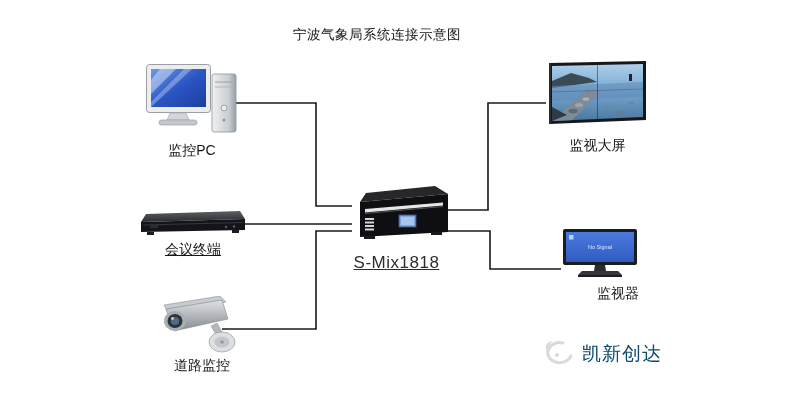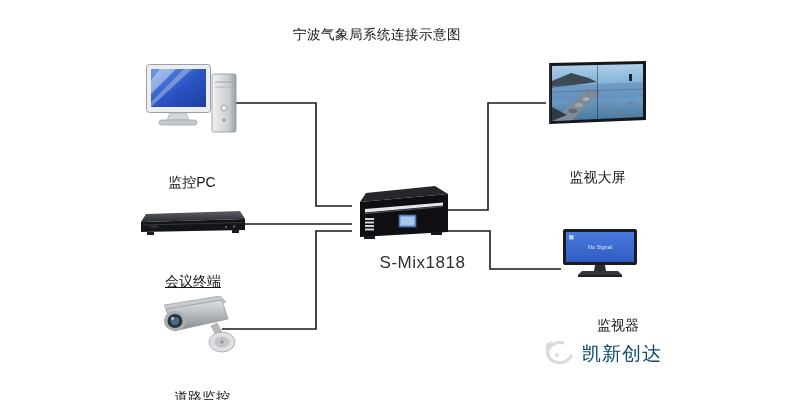--- a/index.html
+++ b/index.html
@@ -1,21 +1,21 @@
 <!DOCTYPE html>
 <html><head>
 <meta charset="utf-8">
 <style>
   html,body{margin:0;padding:0;background:#fff;}
   .canvas{position:relative;width:663px;height:400px;background:#ffffff;overflow:hidden;
           font-family:"Liberation Sans","DejaVu Sans",sans-serif;}
   .page-title{position:absolute;left:177px;top:26px;width:400px;text-align:center;
               font-size:13.5px;color:#141414;letter-spacing:0.5px;}
   .node{position:absolute;}
-  .node-label{position:absolute;text-align:center;font-size:14px;color:#161616;margin-top:32px;}
+  .node-label{position:absolute;text-align:center;font-size:14px;color:#161616;}
   .smix-label{position:absolute;text-align:center;font-size:17px;color:#2e2e2e;letter-spacing:0.5px;}
   .lines{position:absolute;left:0;top:0;pointer-events:none;}
   .lines path{stroke:#1a1a1a;stroke-width:1.6;fill:none;}
   .watermark{position:absolute;left:542px;top:338px;display:flex;align-items:center;gap:6px;}
   .watermark-text{font-size:19px;color:#0c4a6e;letter-spacing:1px;}
 </style>
 </head>
 <body>
 
 <div class="canvas">
@@ -112,21 +112,21 @@
         <rect x="14" y="38.5" width="9" height="2"></rect>
         <rect x="14" y="42" width="9" height="2"></rect>
         <rect x="14" y="45.5" width="9" height="2"></rect>
       </g>
       <rect x="48" y="32" width="17" height="12" fill="#7ea6e0" stroke="#35507e" stroke-width="1"></rect>
       <rect x="50" y="34" width="13" height="8" fill="#a9c5ec"></rect>
       <rect x="13" y="53" width="11" height="3" fill="#1a1a1e"></rect>
       <rect x="80" y="49" width="11" height="3" fill="#1a1a1e"></rect>
     </svg>
   </div>
-  <div class="smix-label" style="left:370px;top:253px;width:105px;">S-Mix1818</div>
+  <div class="smix-label" style="left:344px;top:253px;width:105px;text-decoration:underline;">S-Mix1818</div>
 
   <div class="node" style="left:549px;top:61px;width:97px;height:66px;">
     <svg width="97" height="66" viewBox="0 0 97 66">
       <defs>
         <linearGradient id="skyG" x1="0" y1="0" x2="0" y2="1">
           <stop offset="0" stop-color="#aecfe9"></stop>
             <stop offset="0.45" stop-color="#79a9d4"></stop>
             <stop offset="1" stop-color="#49799f"></stop>
         </linearGradient>
         <clipPath id="wallClip">

